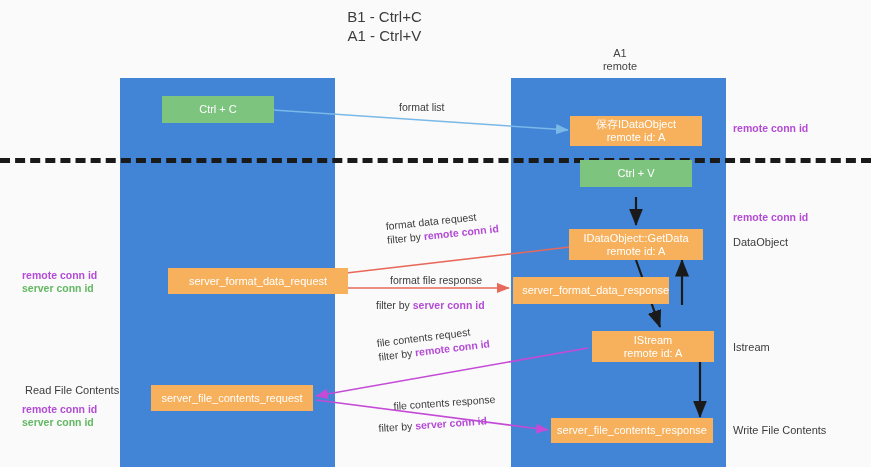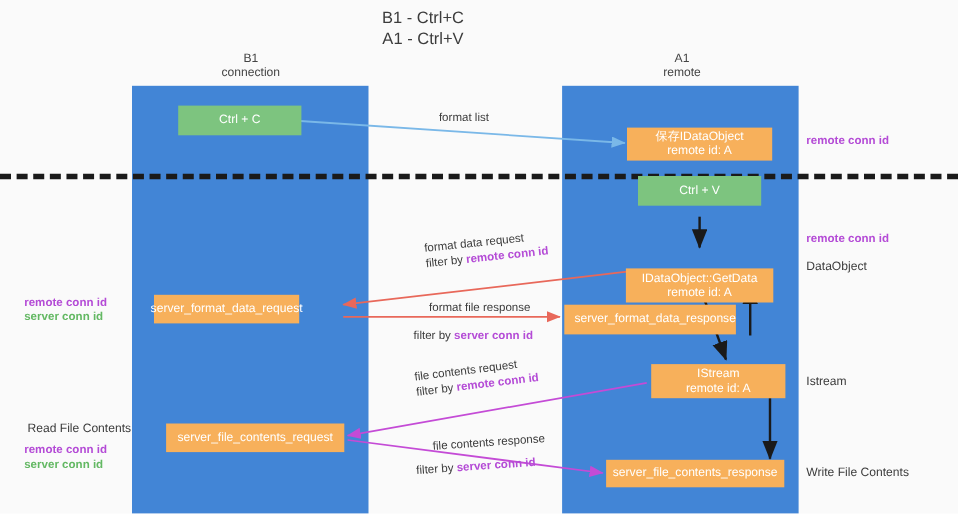--- a/index.html
+++ b/index.html
@@ -111,24 +111,20 @@
 <div id="canvas">
 
   <div id="title">
     <div>B1 - Ctrl+C</div>
     <div>A1 - Ctrl+V</div>
   </div>
 
   <div class="lane" id="lane-b1"></div>
   <div class="lane" id="lane-a1"></div>
 
-  <div class="lane-header" id="hdr-b1">
-    <div>B1</div>
-    <div>connection</div>
-  </div>
   <div class="lane-header" id="hdr-a1">
     <div>A1</div>
     <div>remote</div>
   </div>
 
   <svg id="wires">
     <defs>
       <marker id="ar-blue" markerWidth="9" markerHeight="9" refX="7.5" refY="3.2" orient="auto">
         <path d="M0,0 L8,3.2 L0,6.4 z" fill="#7ab8e8"></path>
       </marker>
@@ -170,26 +166,26 @@
 
   <div class="box orange" style="left:570px; top:116px; width:132px; height:30px;">
     <span>保存IDataObject</span>
     <span>remote id: A</span>
   </div>
 
   <div class="box green" style="left:580px; top:160px; width:112px; height:27px;">
     <span>Ctrl + V</span>
   </div>
 
-  <div class="box orange" style="left:569px; top:244px; width:134px; height:31px;">
+  <div class="box orange" style="left:569px; top:229px; width:134px; height:31px;">
     <span>IDataObject::GetData</span>
     <span>remote id: A</span>
   </div>
 
-  <div class="box orange" style="left:140px; top:268px; width:132px; height:26px;">
+  <div class="box orange" style="left:168px; top:268px; width:180px; height:26px;">
     <span>server_format_data_request</span>
   </div>
 
   <div class="box orange" style="left:513px; top:277px; width:156px; height:27px;align-items:flex-end;">
     <span>server_format_data_response</span>
   </div>
 
   <div class="box orange" style="left:592px; top:331px; width:122px; height:31px;">
     <span>IStream</span>
     <span>remote id: A</span>

